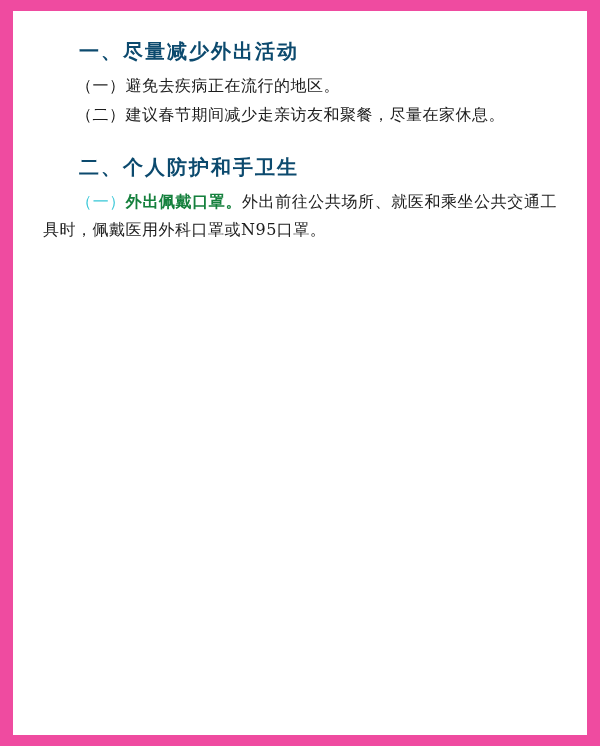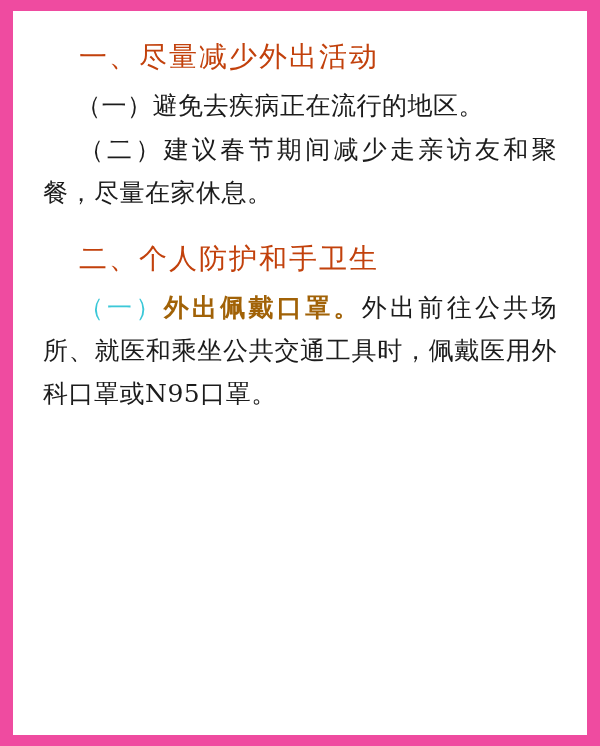--- a/index.html
+++ b/index.html
@@ -28,53 +28,53 @@
     position: absolute;
     left: 8px;
     top: 7px;
     right: 8px;
     bottom: 7px;
     background: #ffffff;
     padding: 18px 22px 0 22px;
     box-sizing: border-box;
   }
   .heading {
-    color: #c2410c;
-    font-weight: normal;
-    font-size: 28px;
+    color: #0c4a6e;
+    font-weight: bold;
+    font-size: 20px;
     letter-spacing: 2px;
     margin: 0 0 6px 0;
     padding-left: 36px;
     line-height: 1.5;
     font-family: "DejaVu Sans", "Liberation Sans", sans-serif;
   }
   .heading-2 {
     margin-top: 24px;
   }
   .para {
     color: #1c1c1c;
-    font-size: 25px;
+    font-size: 16px;
     line-height: 1.72;
     margin: 0;
     text-align: justify;
     text-justify: inter-ideograph;
     letter-spacing: 0.5px;
   }
   .para + .para {
     margin-top: 1px;
   }
   .indent {
     display: inline-block;
     width: 33px;
   }
   .sub-label {
     color: #3cc8d8;
   }
   .sub-label-b {
-    color: #a16207;
+    color: #15803d;
     font-weight: bold;
   }
 </style>
 </head>
 <body>
 
 <div class="page">
   <div class="inner">
 
     <h2 class="heading">一、尽量减少外出活动</h2>

